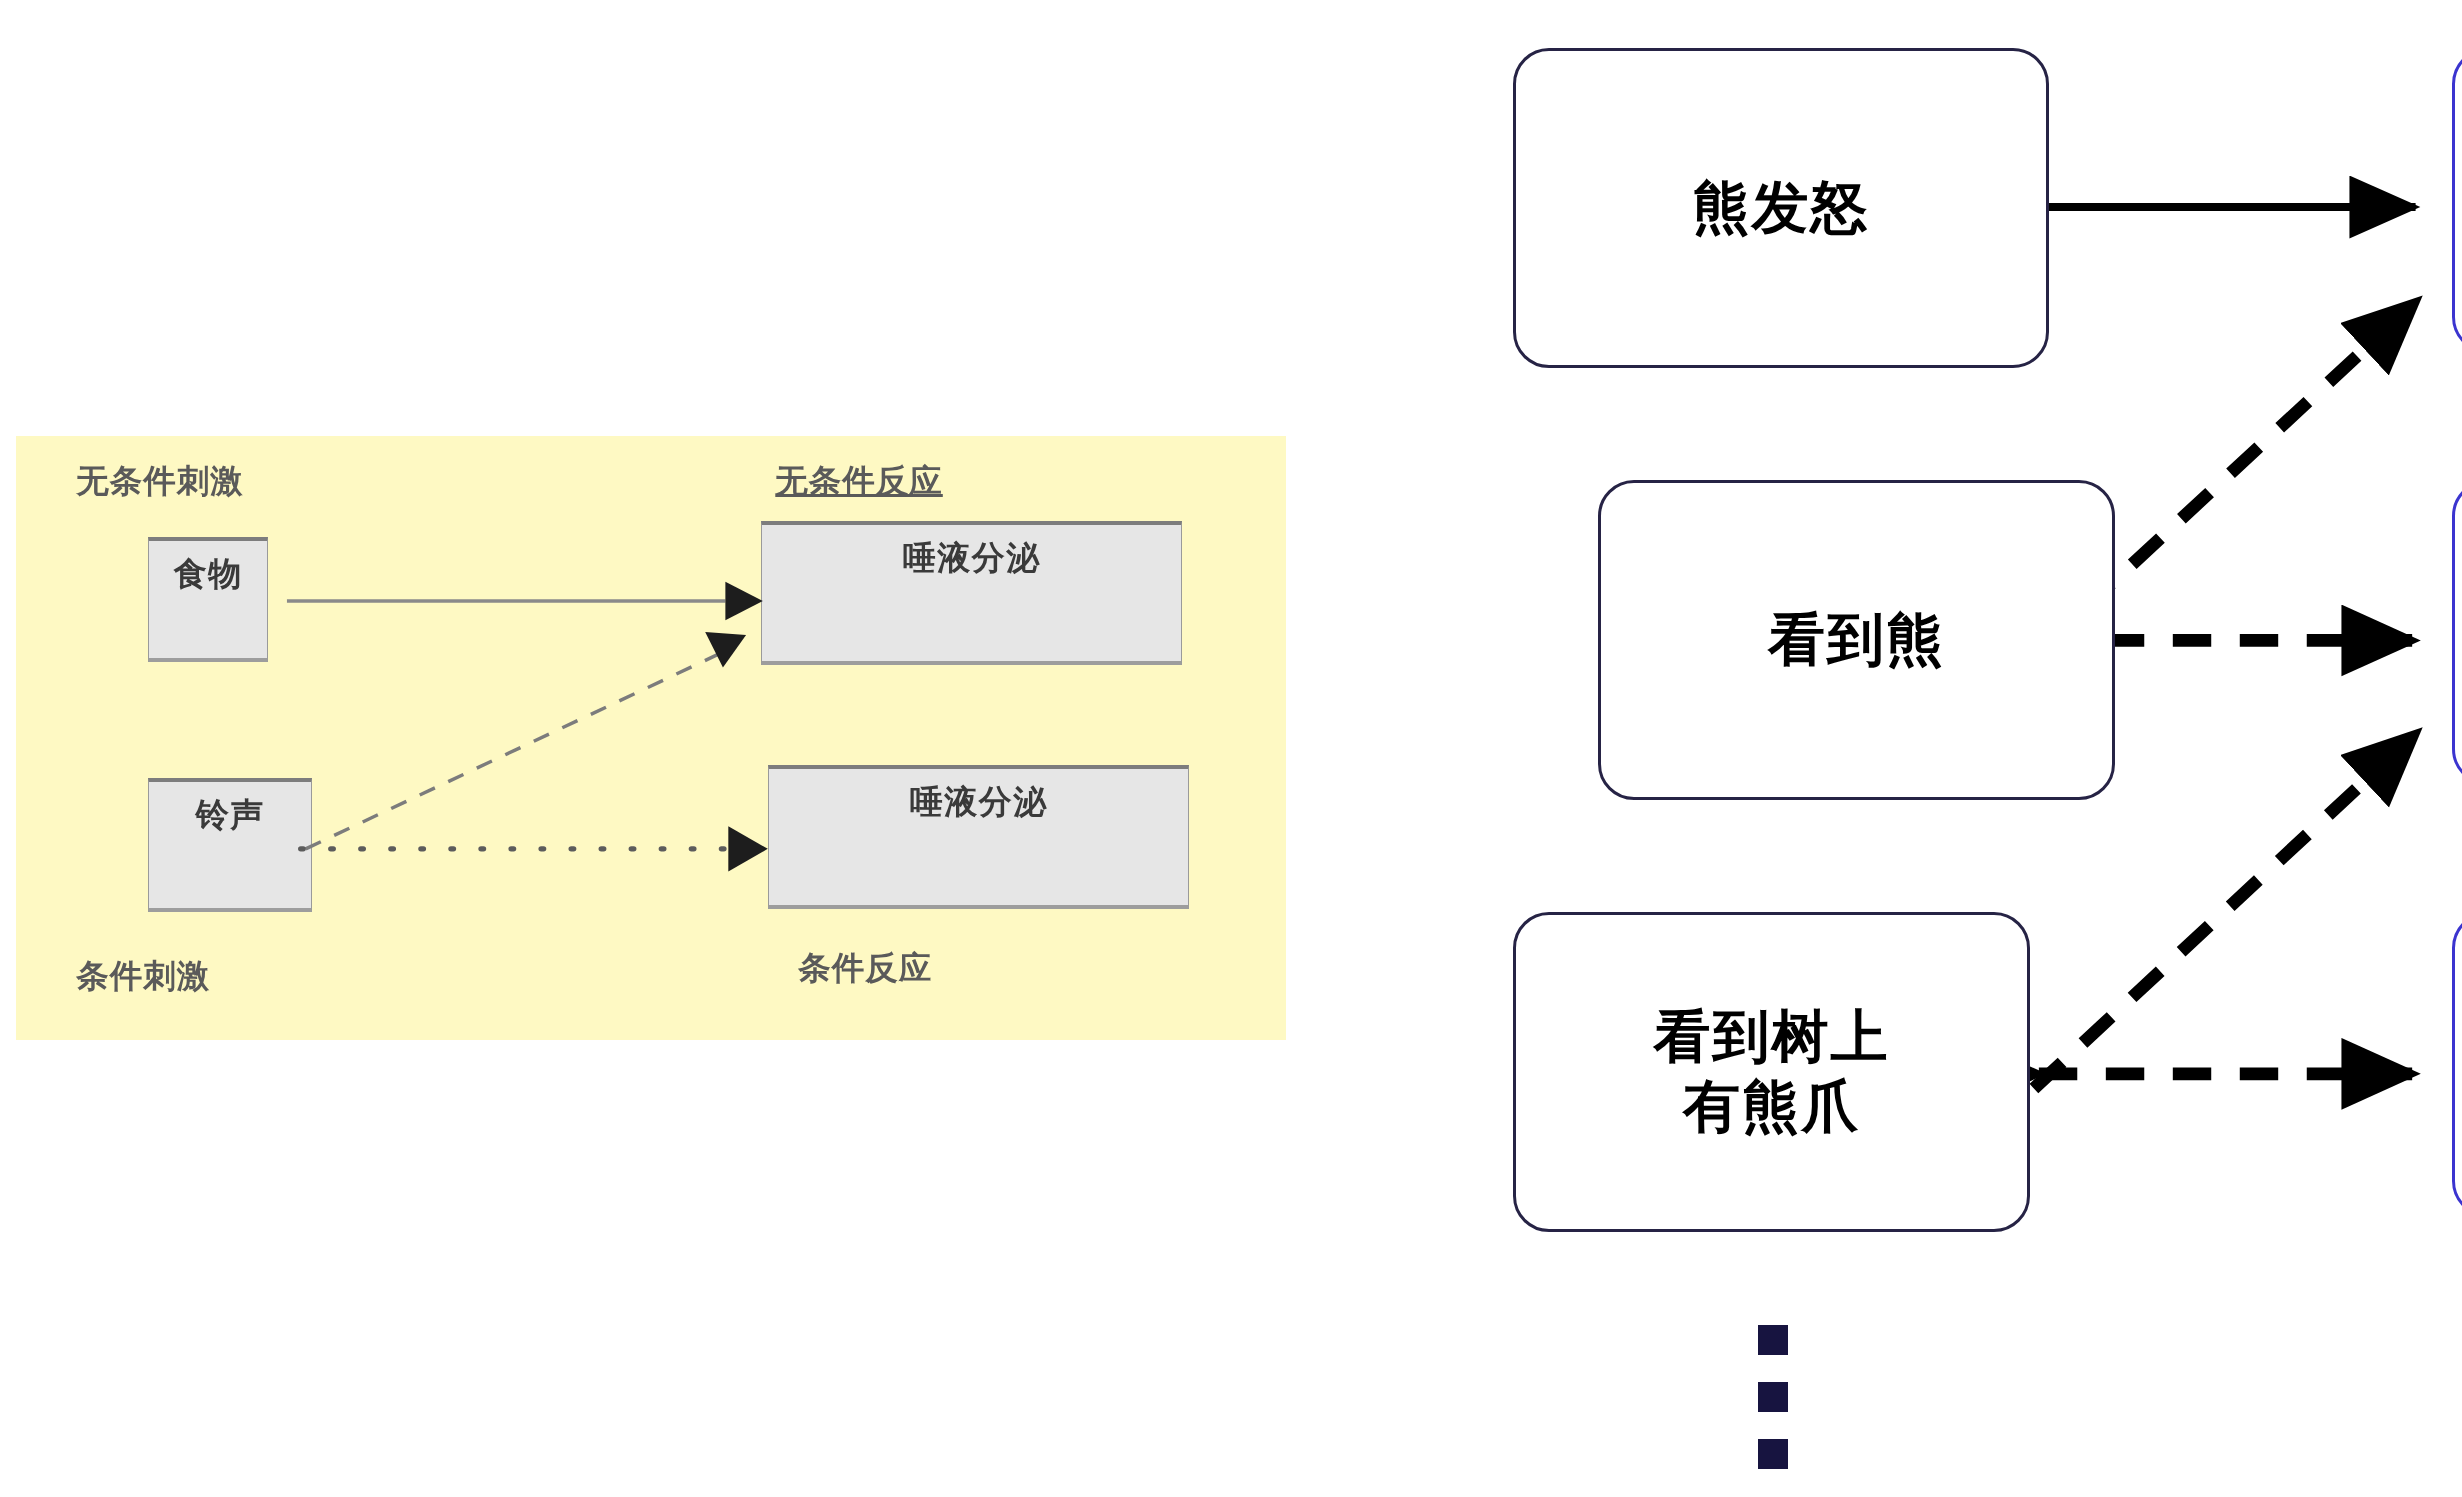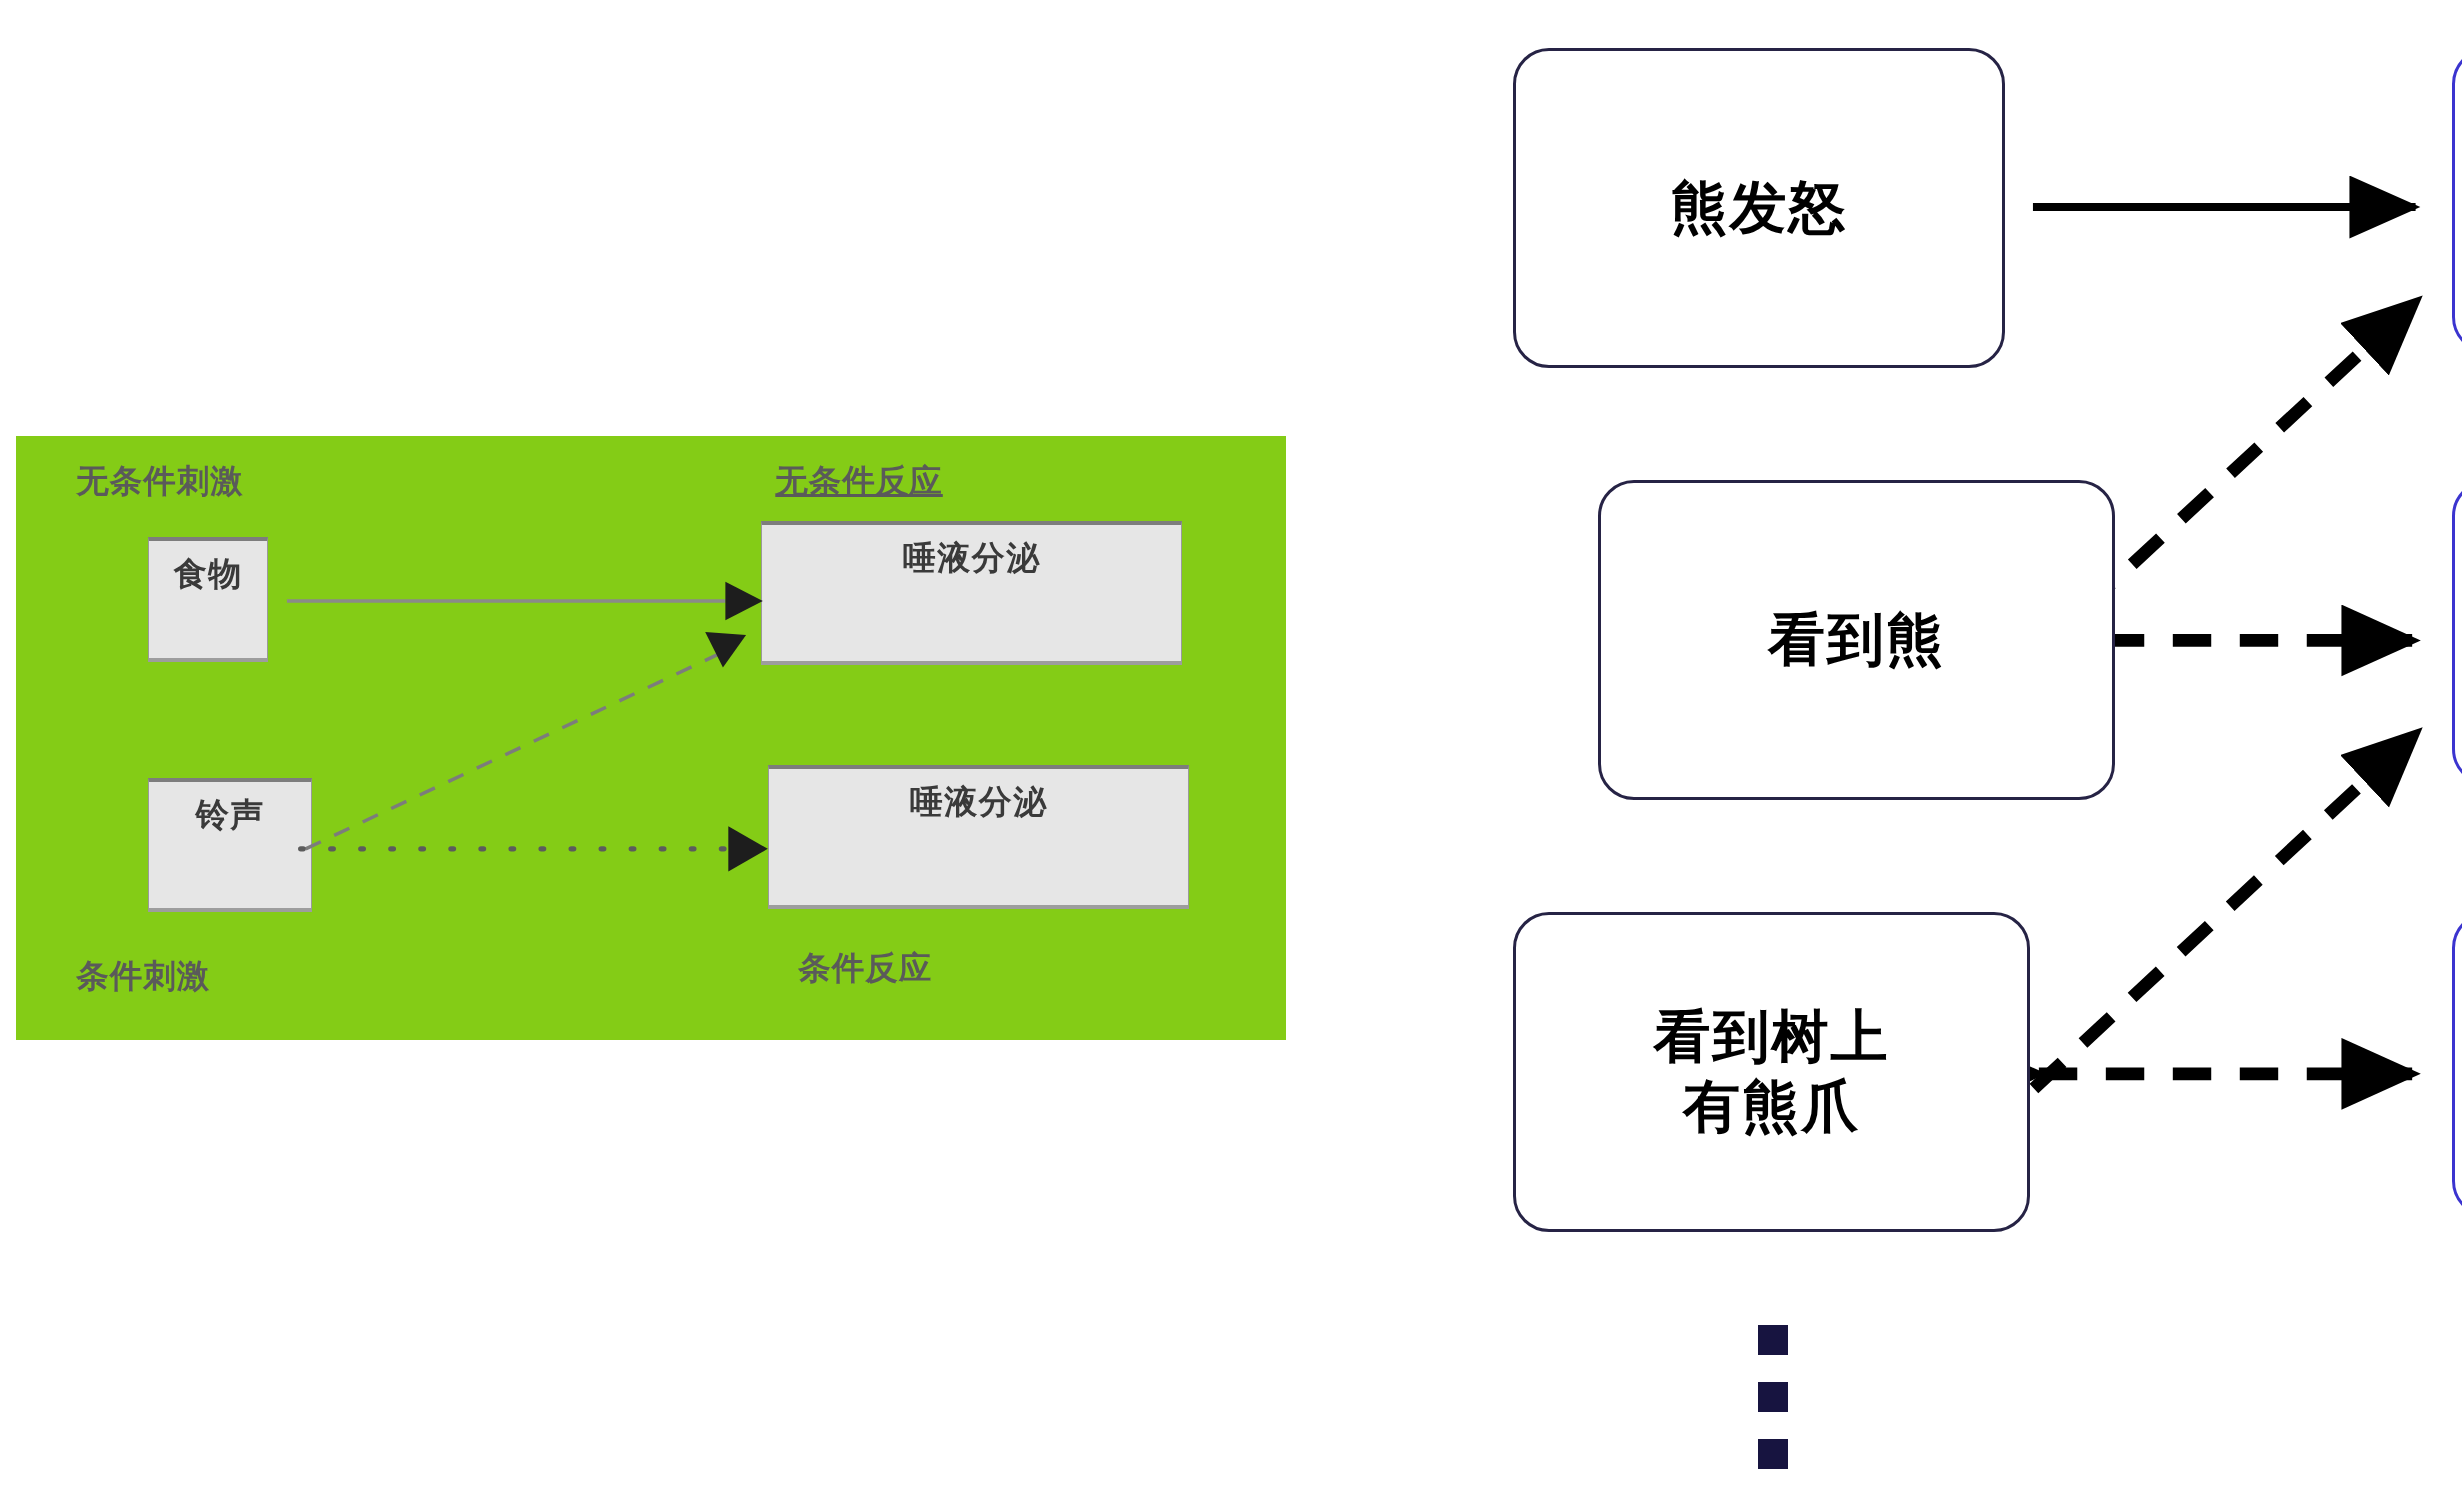--- a/index.html
+++ b/index.html
@@ -16,21 +16,21 @@
     overflow: hidden;
   }
 
   
   #pavlov-panel {
     position: absolute;
     left: 16.3px;
     top: 436px;
     width: 1270px;
     height: 604px;
-    background: #84cc16;
+    background: #fef9c3;
   }
   .pav-caption {
     position: absolute;
     color: #5a5a5a;
     font-size: 32.5px;
     font-weight: 700;
     letter-spacing: 1px;
     white-space: nowrap;
     font-family: "DejaVu Sans", "Liberation Sans", sans-serif;
   }
@@ -82,21 +82,21 @@
   .node-label {
     color: #000000;
     font-size: 57px;
     font-weight: 700;
     line-height: 1.22;
     letter-spacing: 2px;
     font-family: "DejaVu Sans", "Liberation Sans", sans-serif;
     white-space: pre-line;
   }
 
-  #node-bear-angry  { left: 1513px; top: 48px;   width: 492px; height: 320px; }
+  #node-bear-angry  { left: 1513px; top: 48px;   width: 536px; height: 320px; }
   #node-see-bear    { left: 1598px; top: 480px;  width: 517px; height: 320px; align-items: center; }
   #node-bear-claw   { left: 1513px; top: 912px; width: 517px; height: 320px; align-items: center; }
   #node-reward      { left: 2452px; top: 48px;   width: 510px; height: 305px; }
   #node-v-sprime    { left: 2452px; top: 480px;  width: 510px; height: 305px; }
   #node-v-s         { left: 2452px; top: 912px; width: 510px; height: 305px; }
 
   #arrow-layer {
     position: absolute;
     left: 0; top: 0;
     width: 3306px;

